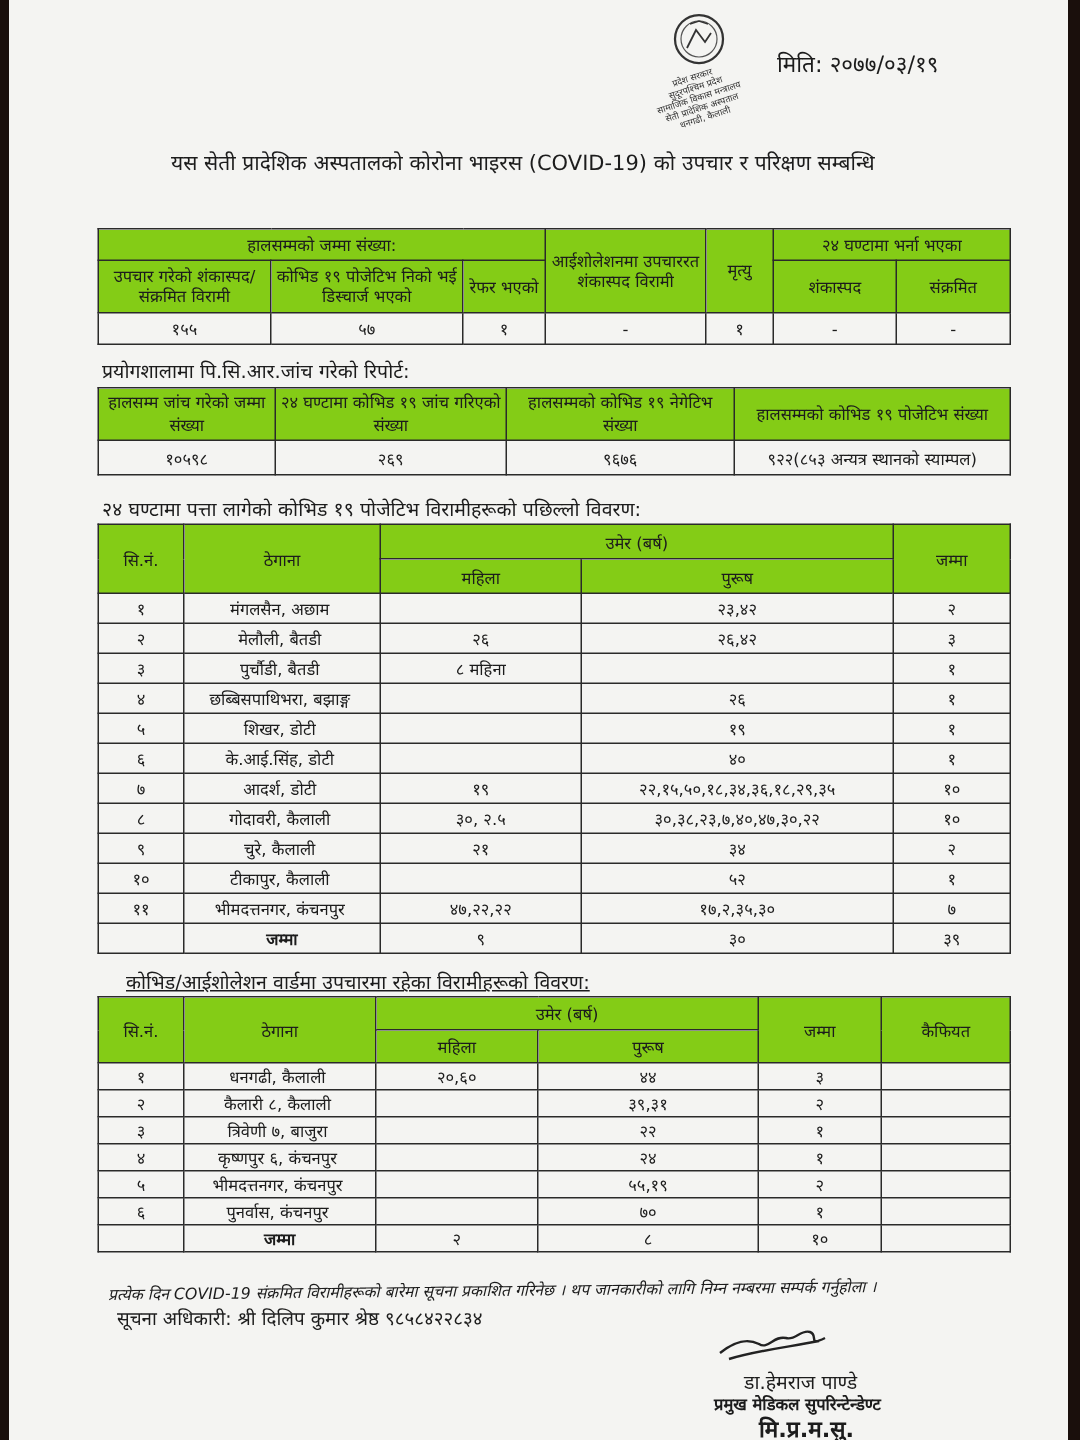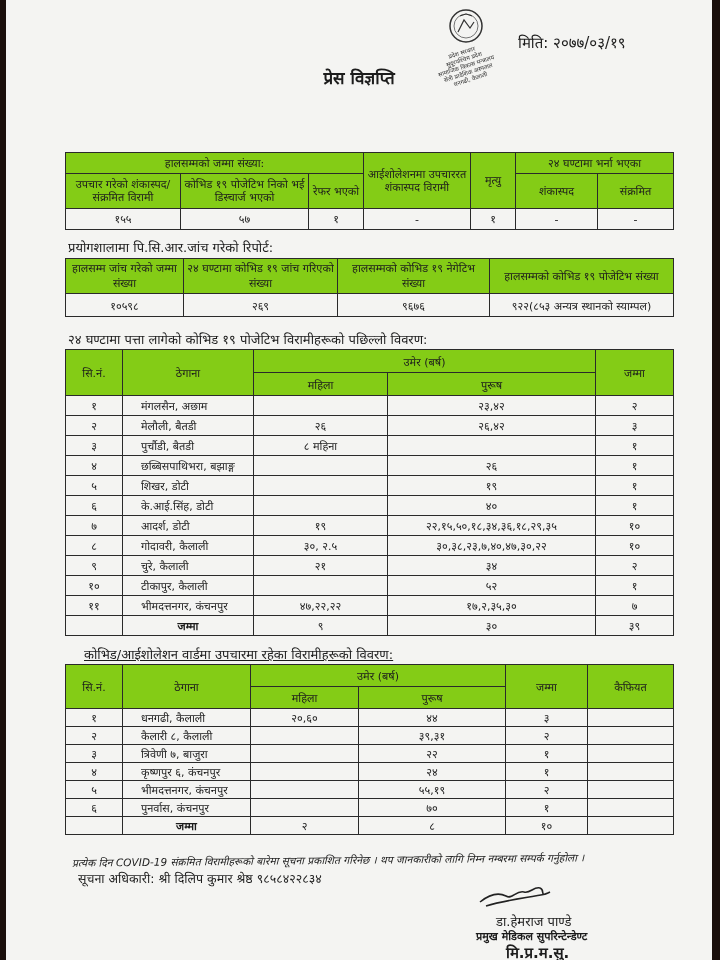--- a/index.html
+++ b/index.html
@@ -30,21 +30,21 @@
     .section { font-size: 13px; }
     table {
       position: absolute; border-collapse: collapse; table-layout: fixed;
       font-size: 11px;
     }
     td, th {
       border: 1px solid #2a2a2a; padding: 0 3px; text-align: center;
       font-weight: normal; overflow: hidden; white-space: nowrap;
     }
     th { background: #84cc16; }
-    td.left { text-align: left; padding-left: 18px; }
+    td.left { text-align: center; padding-left: 0; }
     .t1 { left: 59px; top: 152px; width: 608px; }
     .t1 th, .t1 td { height: 20px; line-height: 13px; }
     .t1 th.wrap { white-space: normal; height: 34px; }
     .t2 { left: 59px; top: 258px; width: 608px; }
     .t2 th { height: 34px; white-space: normal; line-height: 15px; }
     .t2 td { height: 22px; }
     .t3 { left: 59px; top: 349px; width: 608px; }
     .t3 th { height: 22px; }
     .t3 td { height: 19px; }
     .t3 td.bold, .t4 td.bold { font-weight: bold; }
@@ -73,21 +73,21 @@
     <div class="seal-text">
       <div>प्रदेश सरकार</div>
       <div>सुदूरपश्चिम प्रदेश</div>
       <div>सामाजिक विकास मन्त्रालय</div>
       <div>सेती प्रादेशिक अस्पताल</div>
       <div>धनगढी, कैलाली</div>
     </div>
   </div>
 
   <div class="abs date">मिति: २०७७/०३/१९</div>
-  <div class="abs title">प्रेस विज्ञप्ति</div>
+  <div class="abs intro1">यस सेती प्रादेशिक अस्पतालको कोरोना भाइरस (COVID-19) को उपचार र परिक्षण सम्बन्धि</div>
 
   <table class="t1">
     <colgroup>
       <col style="width:115px">
         <col style="width:128px">
         <col style="width:55px">
         <col style="width:107px">
         <col style="width:45px">
         <col style="width:82px">
         <col style="width:76px">

